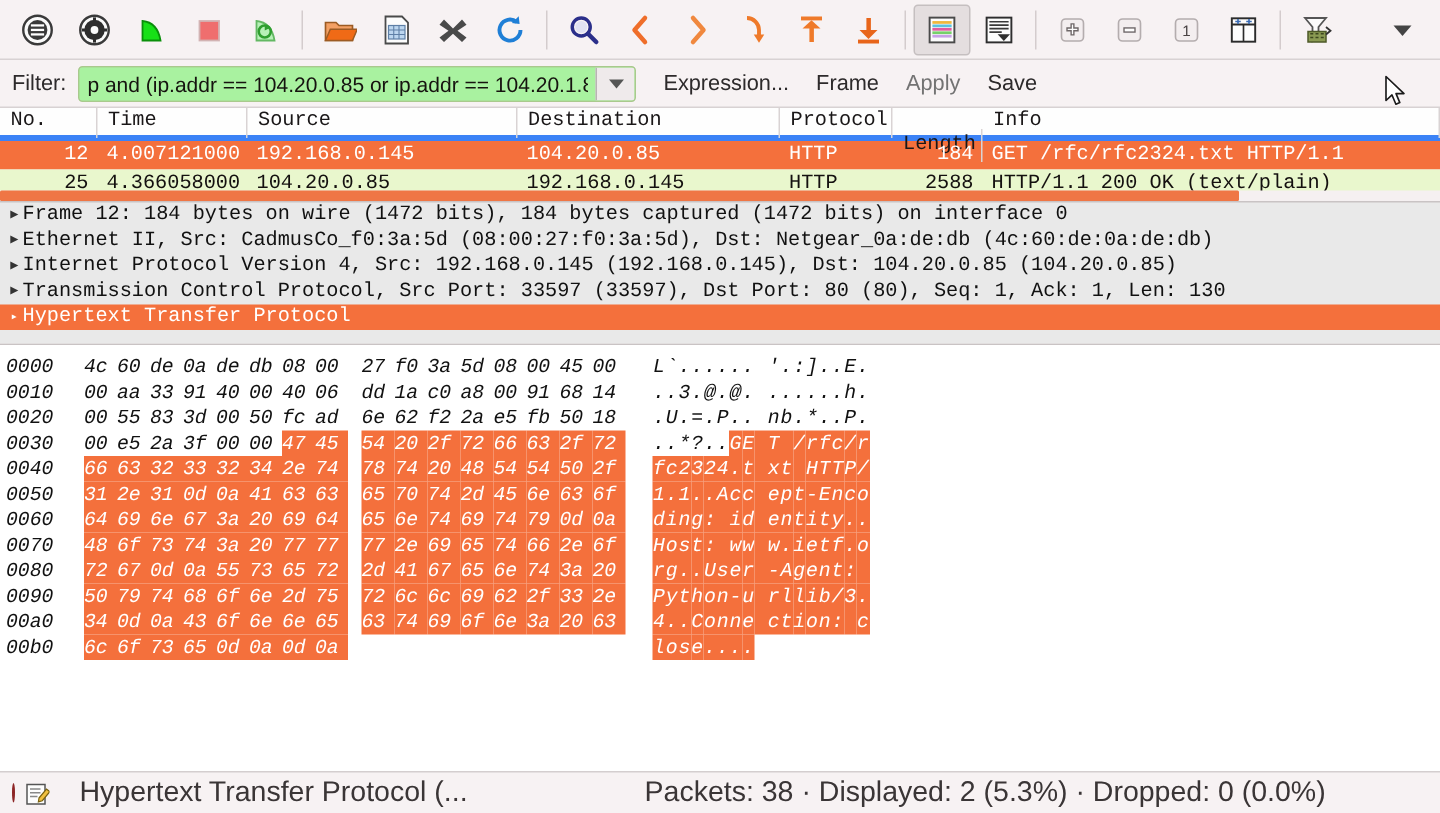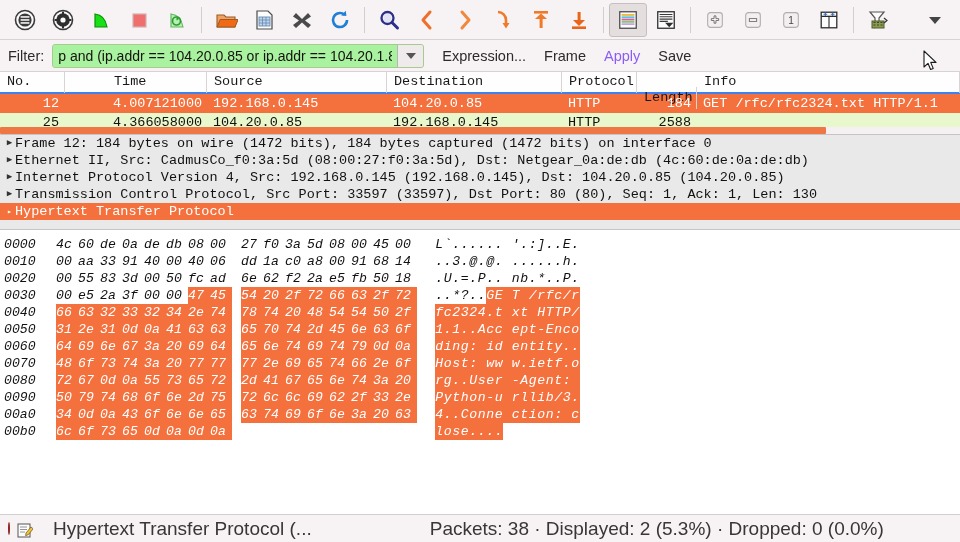--- a/index.html
+++ b/index.html
@@ -73,53 +73,53 @@
     border-left: 1px solid #b9b3b4;
     display: flex; align-items: center; justify-content: center;
   }
   .filter-drop .caret {
     width: 0; height: 0;
     border-left: 5px solid transparent;
     border-right: 5px solid transparent;
     border-top: 6px solid #555;
   }
   .fb-item { margin-left: 18px; color: #2d2a2b; font-size: 14.5px; white-space: nowrap; }
-  .fb-item.disabled { color: #8b5cf6; }
+  .fb-item.disabled { color: #737373; }
 
   
   .packet-list {
     flex: 0 0 62px;
     background: #fff;
     position: relative;
     font-family: "Liberation Mono", monospace;
     font-size: 13.5px;
     overflow: hidden;
   }
   .plist-head {
     display: flex;
     height: 22px;
     background: #fefefe;
-    border-bottom: 2px solid #3b82f6;
+    border-bottom: 4px solid #3b82f6;
     color: #1a1718;
     align-items: center;
   }
   .plist-head .col {
     border-right: 1px solid #d9d3d4;
     height: 22px;
     line-height: 22px;
     padding-left: 7px;
     overflow: hidden;
     white-space: nowrap;
   }
   .plist-row { display: flex; height: 19px; line-height: 19px; }
   .plist-row .col { padding: 0 6px; overflow: hidden; white-space: nowrap; }
   .plist-row.selected { background: #f4703c; color: #ffffff; }
   .plist-row.normal { background: #e9f7cd; color: #14100f; }
   .c-no    { width: 65px;  text-align: right; }
-  .c-time  { width: 100px; margin-left: 42px; }
+  .c-time  { width: 100px; }
   .c-src   { width: 180px; }
   .c-dst   { width: 175px; }
   .c-proto { width: 75px; }
   .c-len   { width: 60px;  text-align: right; }
   .c-info  { flex: 1 1 auto; }
   .plist-head .c-no { text-align: left; }
   .plist-head .c-len { text-align: left; margin-top: 32px; }
 
   .hscroll-orange {
     position: absolute;
@@ -453,20 +453,21 @@
       <div class="col c-info">GET /rfc/rfc2324.txt HTTP/1.1</div>
     </div>
 
     <div class="plist-row normal">
       <div class="col c-no">25</div>
       <div class="col c-time">4.366058000</div>
       <div class="col c-src">104.20.0.85</div>
       <div class="col c-dst">192.168.0.145</div>
       <div class="col c-proto">HTTP</div>
       <div class="col c-len">2588</div>
+      <div class="col c-info">HTTP/1.1 200 OK  (text/plain)</div>
     </div>
 
     <div class="hscroll-orange">
       <div class="thumb"></div>
     </div>
   </div>
 
   <div class="detail" id="detail-pane">
       <div class="d-row">
         <span class="d-arrow">▶</span>

